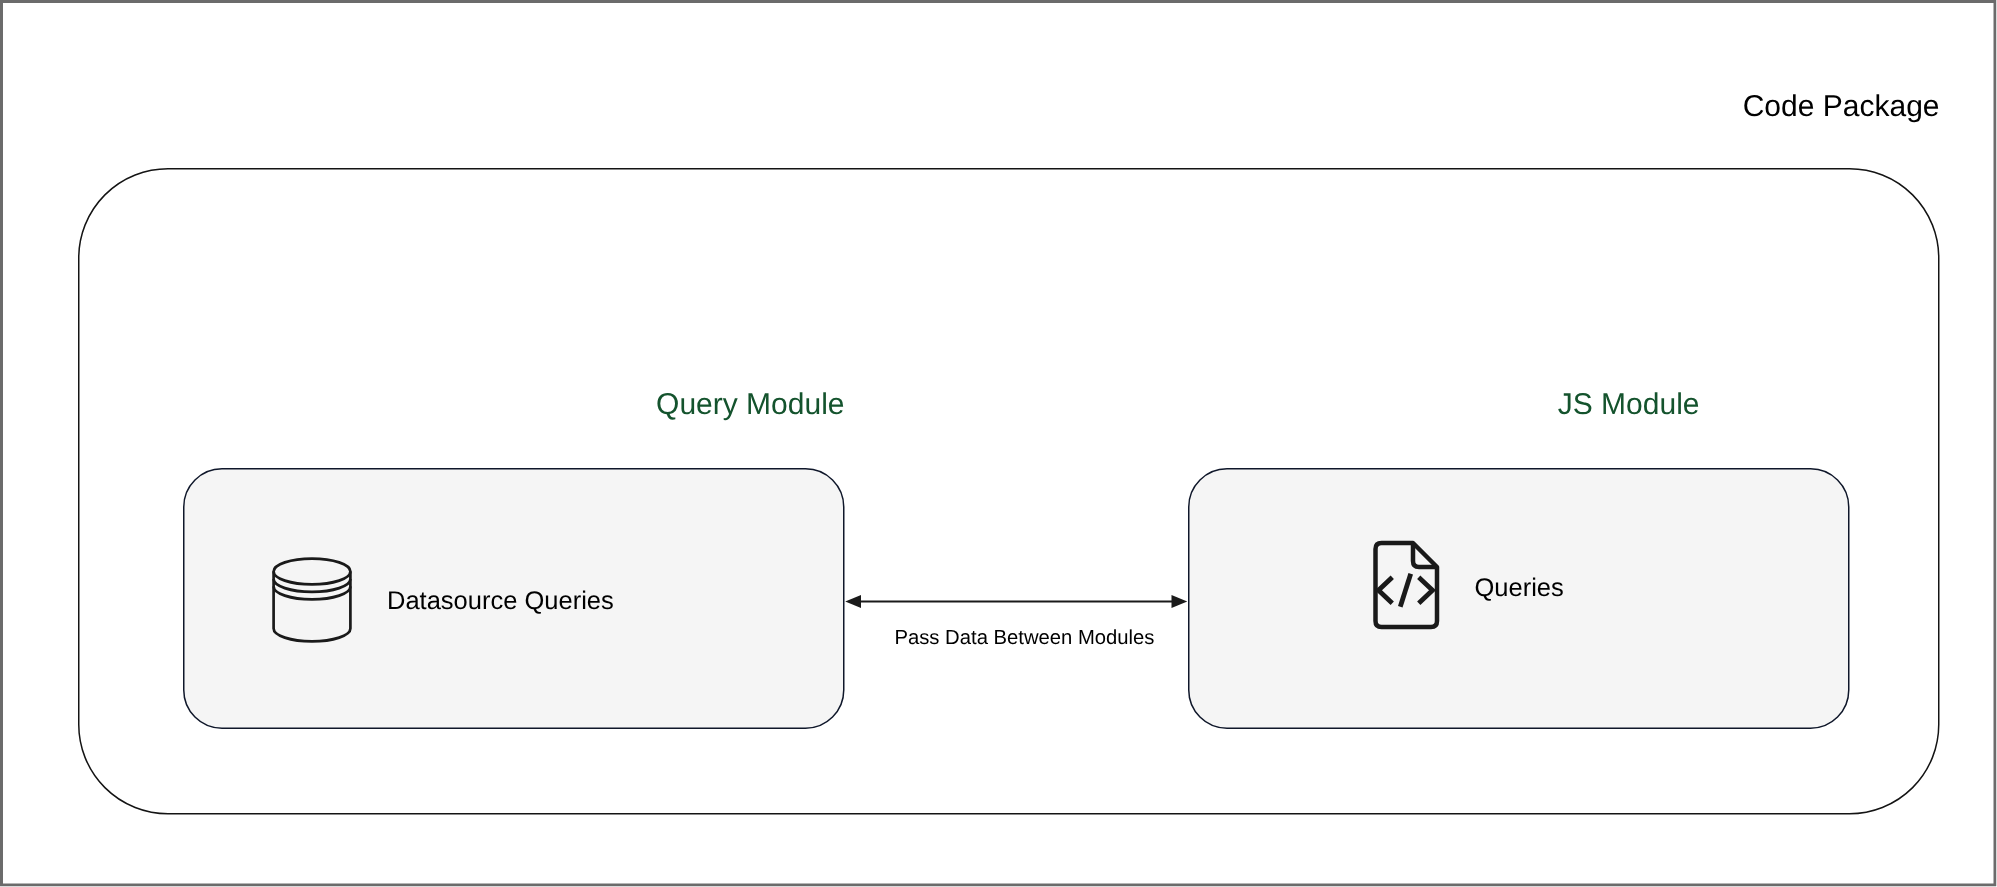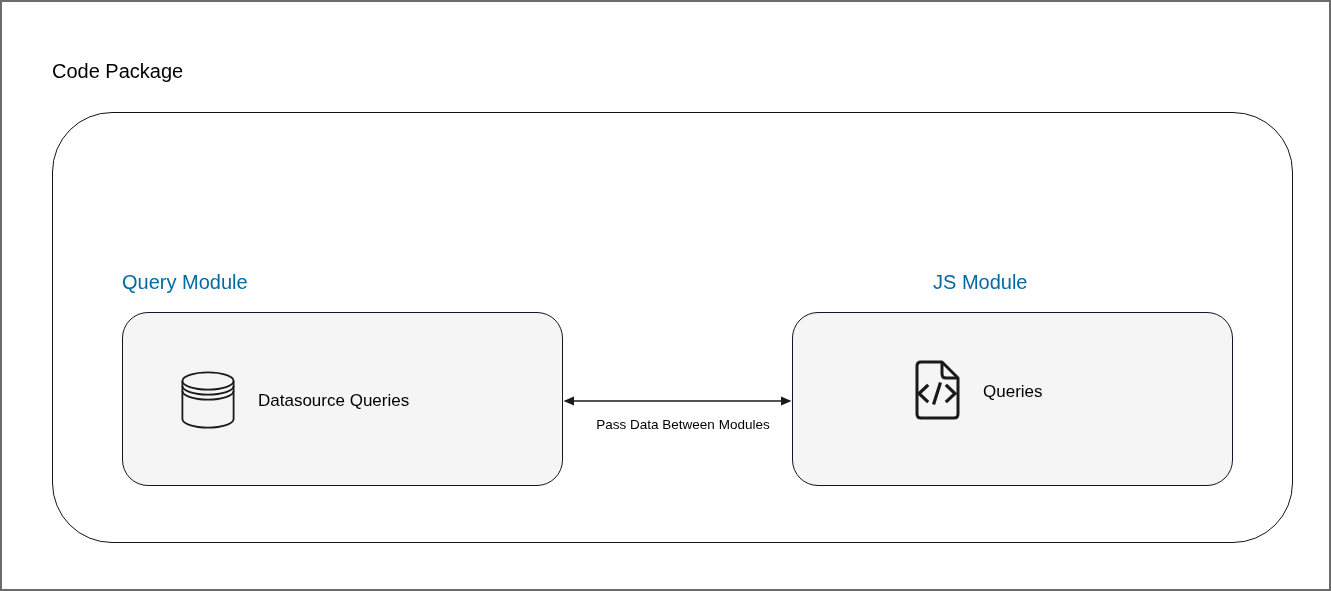--- a/index.html
+++ b/index.html
@@ -16,44 +16,44 @@
     background: #ffffff;
     border: 2px solid #6b6b6b;
     box-sizing: border-box;
     overflow: hidden;
   }
   .diagram-title {
     position: absolute;
     left: 50px;
     top: 57px;
     width: 1241px;
-    text-align: left;
+    text-align: right;
     font-size: 20px;
     line-height: 24px;
     color: #000000;
     white-space: nowrap;
   }
   .package-box {
     position: absolute;
     left: 50px;
     top: 110px;
     width: 1241px;
     height: 431px;
     border: 1px solid #141414;
     border-radius: 60px;
     box-sizing: border-box;
     background: transparent;
   }
   .module-label {
     position: absolute;
-    top: 268px;
-    text-align: left;
+    top: 256px;
+    text-align: right;
     font-size: 20px;
     line-height: 24px;
-    color: #0369a1;
+    color: #14532d;
     white-space: nowrap;
   }
   .module-label.query { left: 120px; width: 441px; }
   .module-label.js    { left: 931px; width: 200px; }
   .module-box {
     position: absolute;
     top: 310px;
     width: 441px;
     height: 174px;
     background: #f5f5f5;

